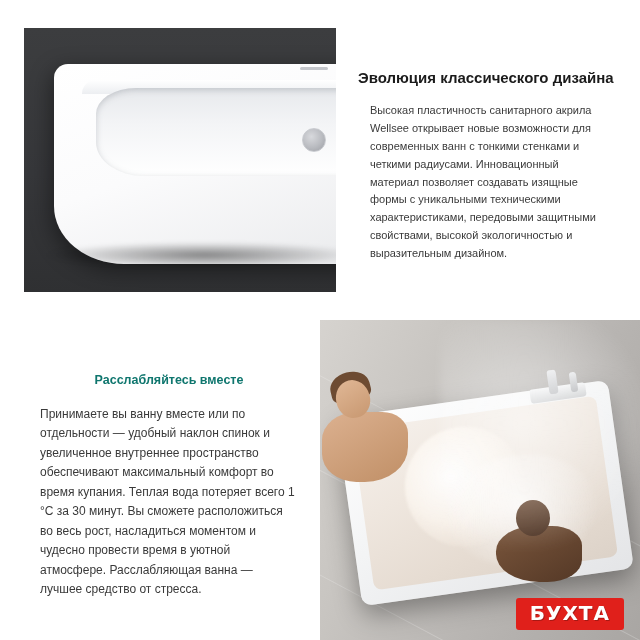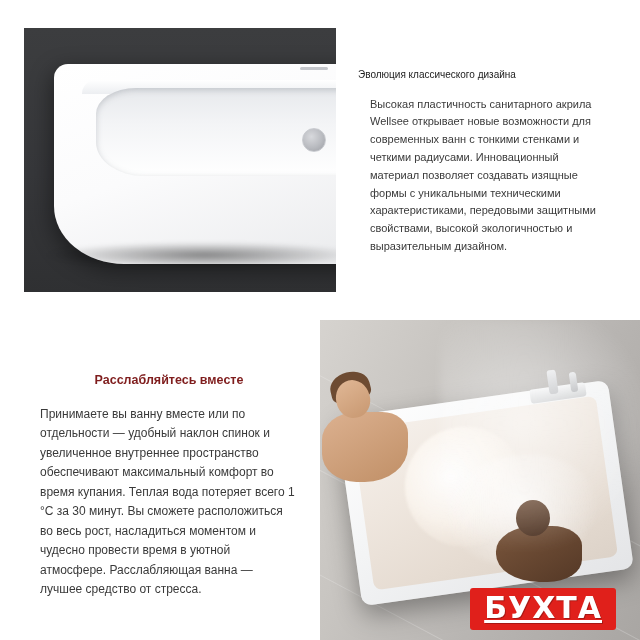--- a/index.html
+++ b/index.html
@@ -98,22 +98,22 @@
     filter: blur(2px);
   }
 
   .top-text {
     position: absolute;
     left: 358px;
     top: 68px;
     width: 258px;
   }
   .top-title {
-    font-size: 10px;
-    font-weight: normal;
+    font-size: 15px;
+    font-weight: bold;
     color: #1b1b1b;
     line-height: 1.35;
     margin: 0 0 14px 0;
   }
   .top-body {
     font-size: 11px;
     color: #3a3a3a;
     line-height: 1.62;
     margin: 12px;
   }
@@ -128,21 +128,21 @@
   }
   .bottom-text {
     position: absolute;
     left: 40px;
     top: 53px;
     width: 258px;
   }
   .bottom-title {
     font-size: 12.5px;
     font-weight: bold;
-    color: #7f1d1d;
+    color: #0f766e;
     text-align: center;
     margin: 0 0 18px 0;
   }
   .bottom-body {
     font-size: 12px;
     color: #3a3a3a;
     line-height: 1.62;
     margin: 0;
   }
 
@@ -293,33 +293,32 @@
     width: 210px;
     height: 230px;
     background: radial-gradient(ellipse at 40% 45%, rgba(255,255,255,0.55) 0%, rgba(255,255,255,0.25) 40%, rgba(255,255,255,0) 72%);
     filter: blur(4px);
     pointer-events: none;
   }
 
   
   .watermark {
     position: absolute;
-    right: 24px;
+    right: 16px;
     bottom: 10px;
     background: #e0201b;
     color: #ffffff;
     font-family: "DejaVu Sans", sans-serif;
     font-weight: bold;
-    font-size: 30px;
+    font-size: 20px;
     letter-spacing: 1px;
     padding: 5px 14px 7px 14px;
     border-radius: 3px;
     line-height: 1;
     text-shadow: 1px 1px 0 rgba(0,0,0,0.25);
-    text-decoration: underline;
   }
 </style>
 </head>
 <body>
 
 <div class="page">
 
   <div class="section-top">
 
     <div class="photo-bath">

